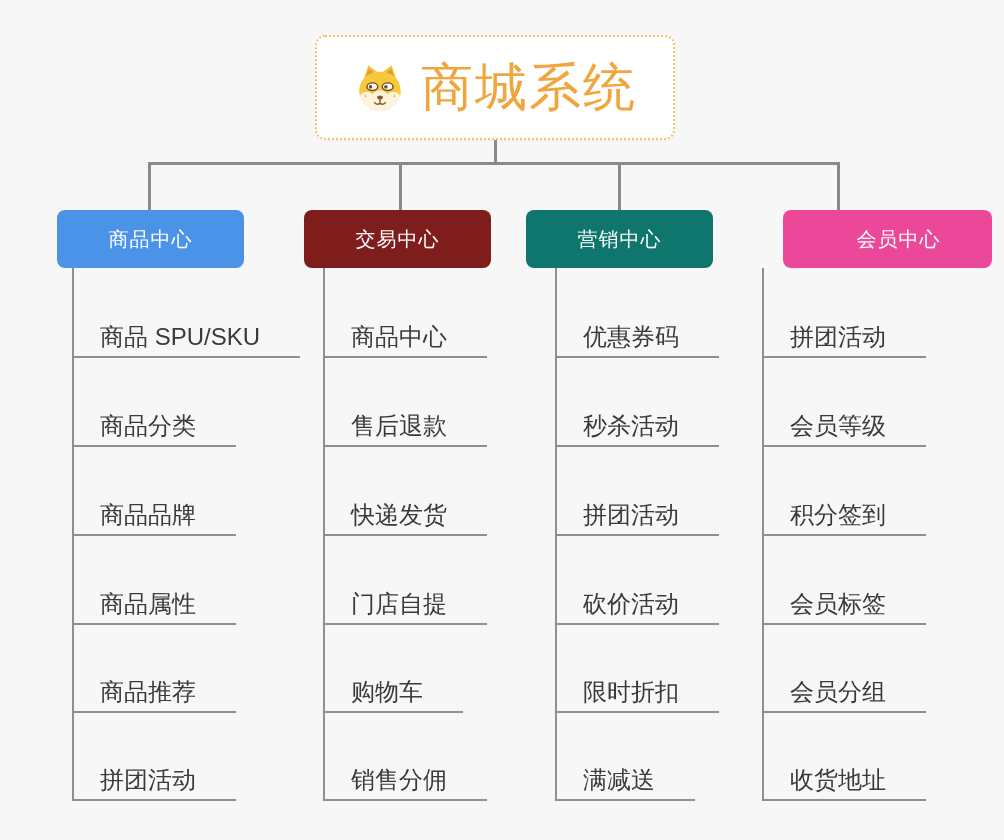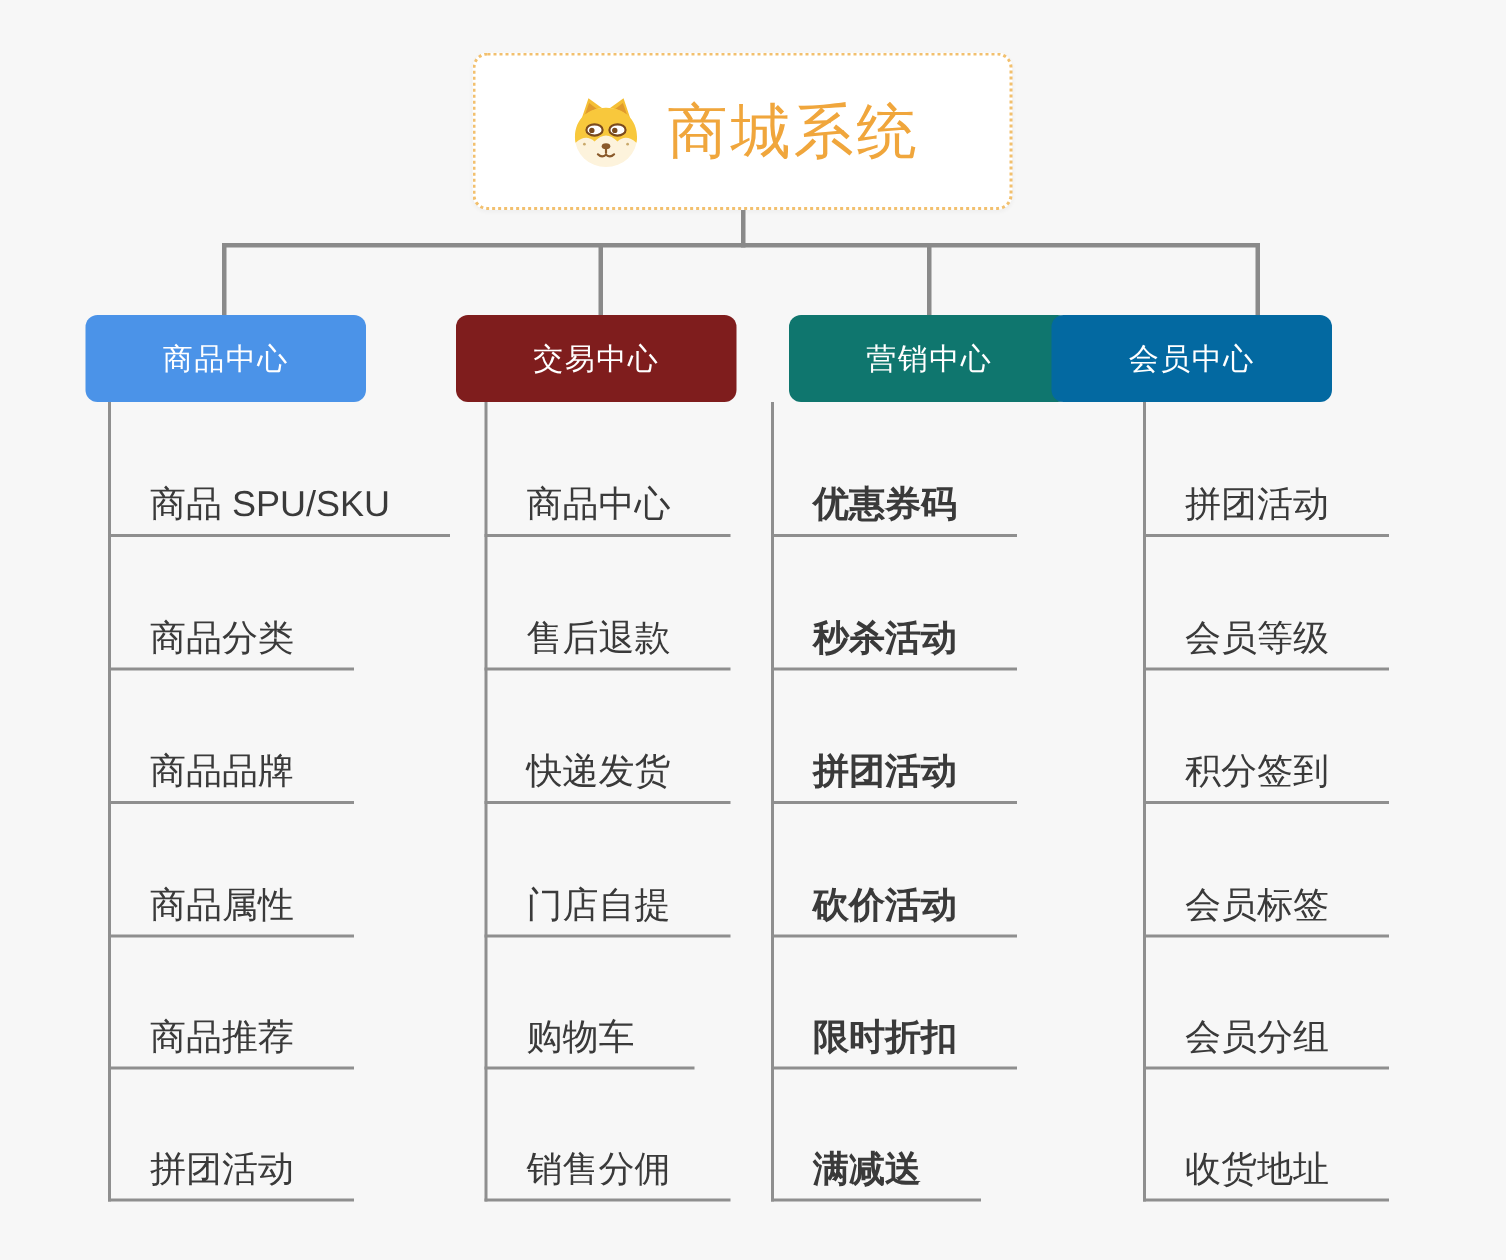--- a/index.html
+++ b/index.html
@@ -15,21 +15,21 @@
     position:absolute;left:315px;top:35px;width:360px;height:105px;
     box-sizing:border-box;
     background:#ffffff;
     border:2px dotted var(--rootBorder,#f2c06e);
     border-radius:10px;
     display:flex;align-items:center;justify-content:center;
     gap:14px;
     box-shadow:0 1px 3px rgba(0,0,0,0.04);
   }
   .root-title{
-    font-size:40px;
+    font-size:52px;
     color:var(--rootText,#f0a63c);
     letter-spacing:2px;
     white-space:nowrap;
   }
   .root-icon{width:54px;height:52px;flex:0 0 auto;}
   
   .cline{position:absolute;background:var(--connector,#8a8a8a);}
   
   .branch{
     position:absolute;top:210px;width:187px;height:58px;
@@ -97,21 +97,21 @@
 
   <div class="branch" style="left: 57px; background-color: rgb(75, 147, 232);">
     <span>商品中心</span>
   </div>
   <div class="branch" style="left: 304px; background-color: #7f1d1d;">
     <span>交易中心</span>
   </div>
   <div class="branch" style="left: 526px; background-color: #0f766e;">
     <span>营销中心</span>
   </div>
-  <div class="branch" style="left: 701px; background-color: #0369a1;">
+  <div class="branch" style="left: 783px; background-color: #ec4899; padding-left: 22px;">
     <span>会员中心</span>
   </div>
 
   <div class="col" style="left:72px;">
     <div class="vline"></div>
     <div class="leaf r0">商品 SPU/SKU</div>
     <div class="leaf r1">商品分类</div>
     <div class="leaf r2">商品品牌</div>
     <div class="leaf r3">商品属性</div>
     <div class="leaf r4">商品推荐</div>
@@ -121,21 +121,21 @@
   <div class="col" style="left:323px;">
     <div class="vline"></div>
     <div class="leaf r0">商品中心</div>
     <div class="leaf r1">售后退款</div>
     <div class="leaf r2">快递发货</div>
     <div class="leaf r3">门店自提</div>
     <div class="leaf r4">购物车</div>
     <div class="leaf r5">销售分佣</div>
   </div>
 
-  <div class="col" style="left:514px;font-weight:bold;">
+  <div class="col" style="left:555px;">
     <div class="vline"></div>
     <div class="leaf r0">优惠券码</div>
     <div class="leaf r1">秒杀活动</div>
     <div class="leaf r2">拼团活动</div>
     <div class="leaf r3">砍价活动</div>
     <div class="leaf r4">限时折扣</div>
     <div class="leaf r5">满减送</div>
   </div>
 
   <div class="col" style="left:762px;">

